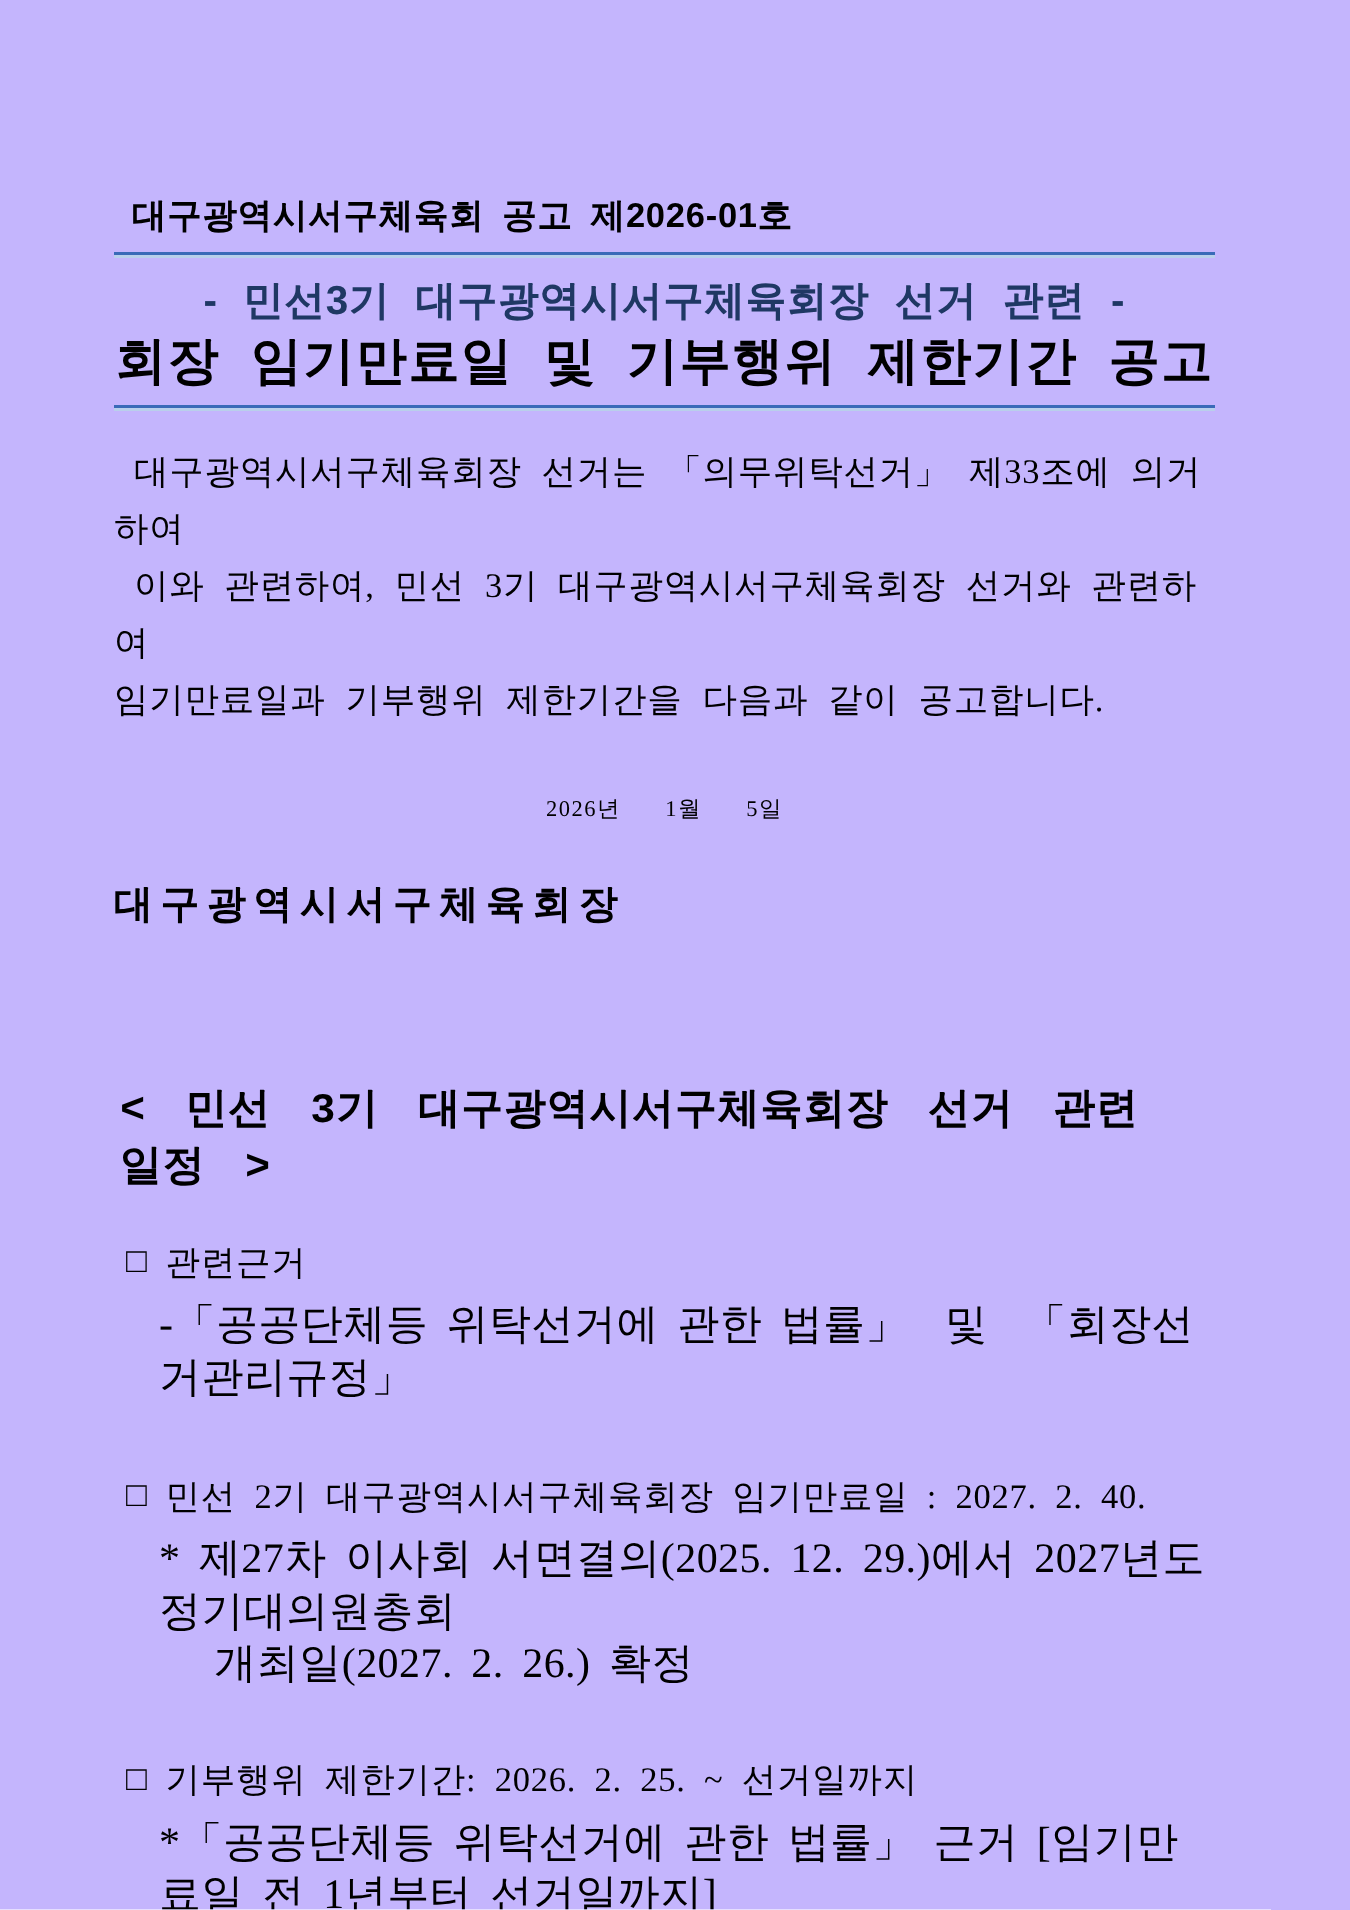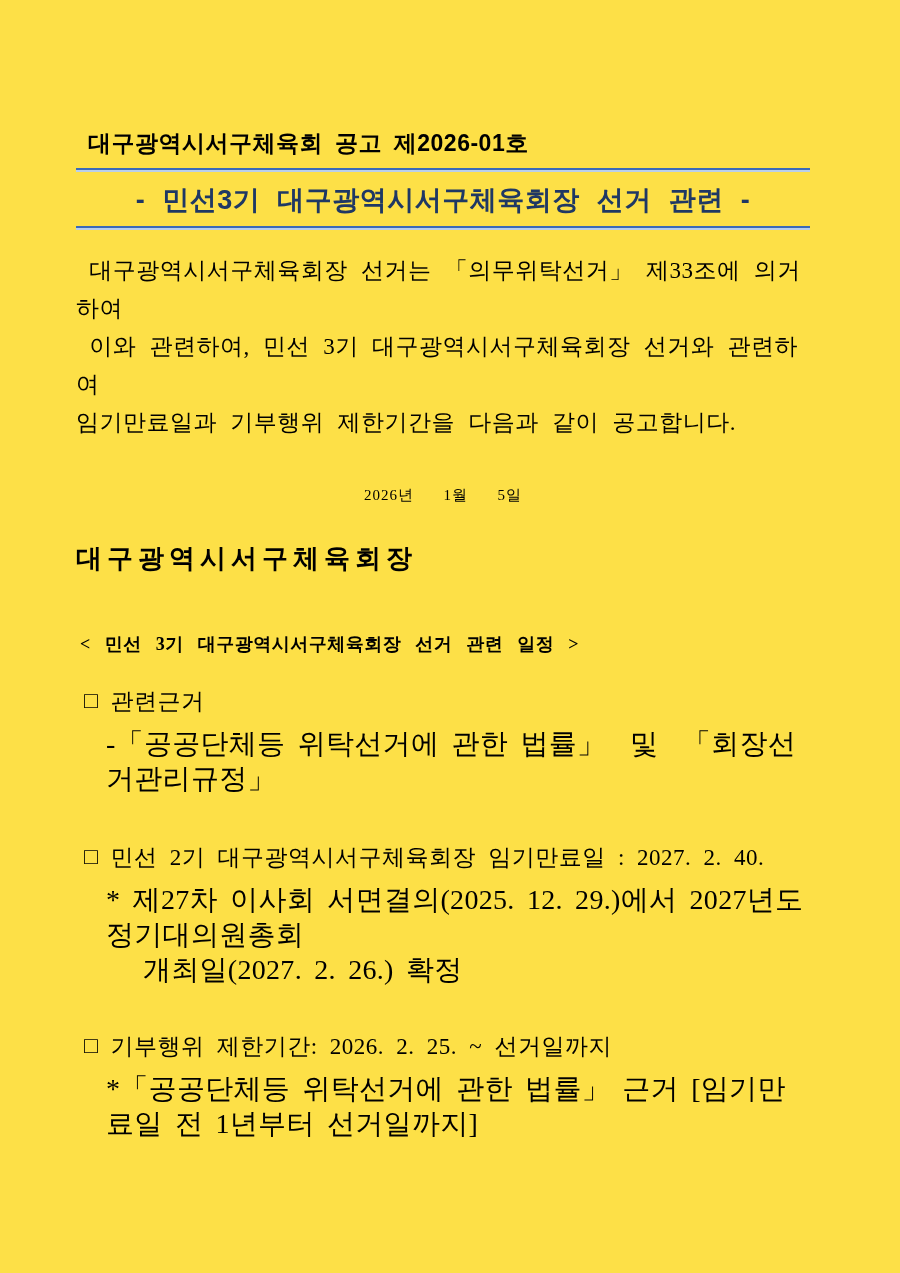--- a/index.html
+++ b/index.html
@@ -1,21 +1,21 @@
 <!DOCTYPE html>
 <html lang="ko"><head>
 <meta charset="utf-8">
 <style>
   html, body { margin: 0; padding: 0; background: #ffffff; }
   .page {
     position: relative;
     width: 900px;
     height: 1273px;
     margin: 0 auto;
-    background: #fde047;
+    background: #c4b5fd;
     box-sizing: border-box;
     padding: 0 90px 0 76px;
     overflow: hidden;
     font-family: "Liberation Serif", "DejaVu Serif", serif;
     color: #000000;
   }
   
   .notice-number {
     margin-top: 128px;
     font-family: "Liberation Sans", "DejaVu Sans", sans-serif;
@@ -80,24 +80,24 @@
     margin-top: 36px;
     text-align: left;
     font-size: 26px;
     font-weight: bold;
     letter-spacing: 5px;
     padding-right: 2px;
     white-space: pre-wrap;
   }
   
   .schedule-heading {
-    margin-top: 56px;
-    font-family: Liberation Serif, serif;
+    margin-top: 100px;
+    font-family: Liberation Mono, monospace;
     font-weight: bold;
-    font-size: 18px;
+    font-size: 28px;
     letter-spacing: 0.5px;
     word-spacing: 9px;
     padding-left: 4px;
     white-space: pre-wrap;
   }
   .schedule-item { margin-top: 42px; }
   .schedule-item.first { margin-top: 30px; }
   .item-title {
     font-size: 23px;
     line-height: 32px;
@@ -128,20 +128,21 @@
 <body>
 
 <div class="page">
 
   <div class="notice-number">대구광역시서구체육회 공고 제2026-01호</div>
 
   <div class="rule rule-top"></div>
 
   <div class="title-block">
     <div class="title-line1">- 민선3기 대구광역시서구체육회장 선거 관련 -</div>
+    <div class="title-line2">회장 임기만료일 및 기부행위 제한기간 공고</div>
   </div>
 
   <div class="rule rule-bottom"></div>
 
   <div class="body-paragraph">
     <div class="par-line"> 대구광역시서구체육회장 선거는 「의무위탁선거」 제33조에 의거하여</div>
     <div class="par-line"> 이와 관련하여, 민선 3기 대구광역시서구체육회장 선거와 관련하여</div>
     <div class="par-line">임기만료일과 기부행위 제한기간을 다음과 같이 공고합니다.</div>
   </div>
 

